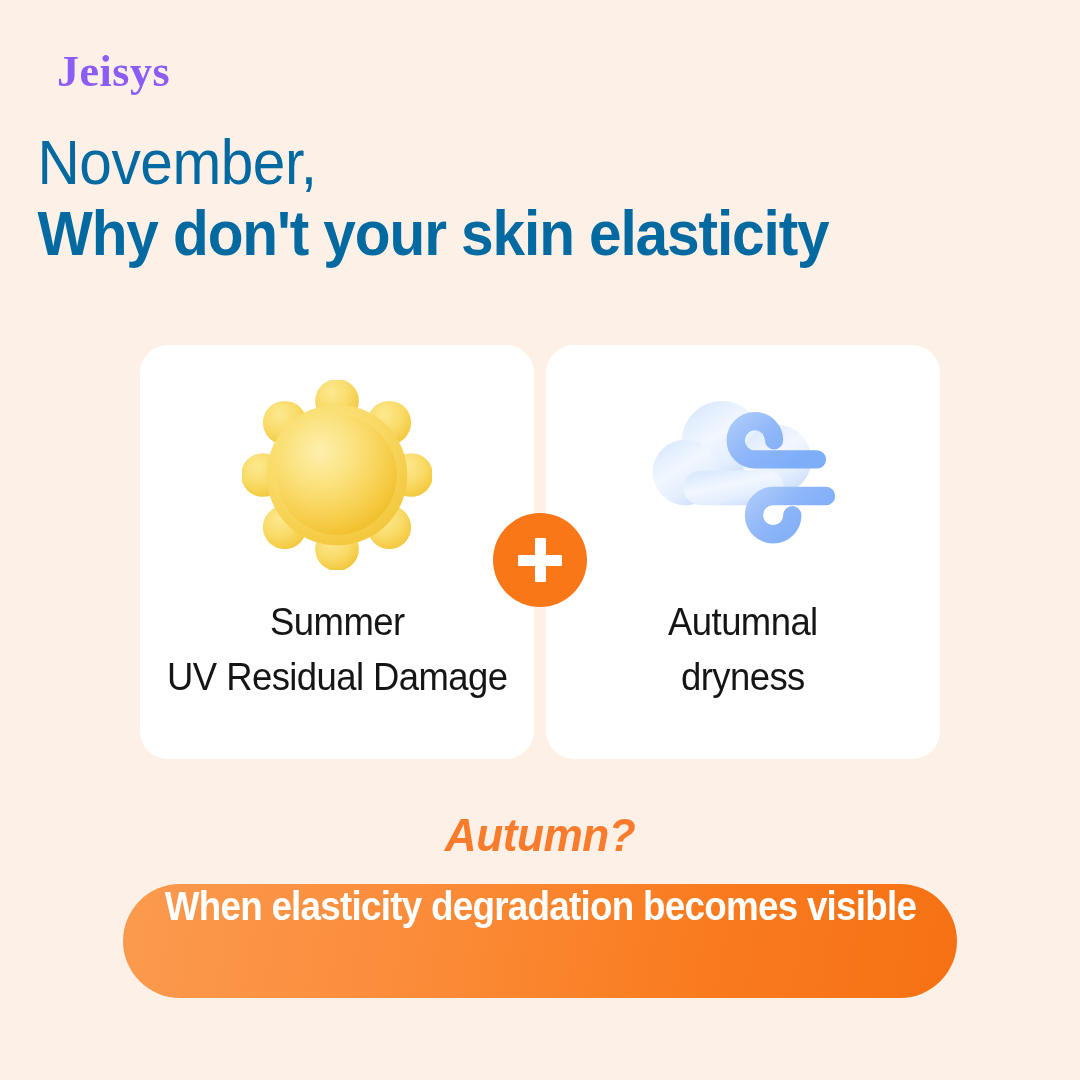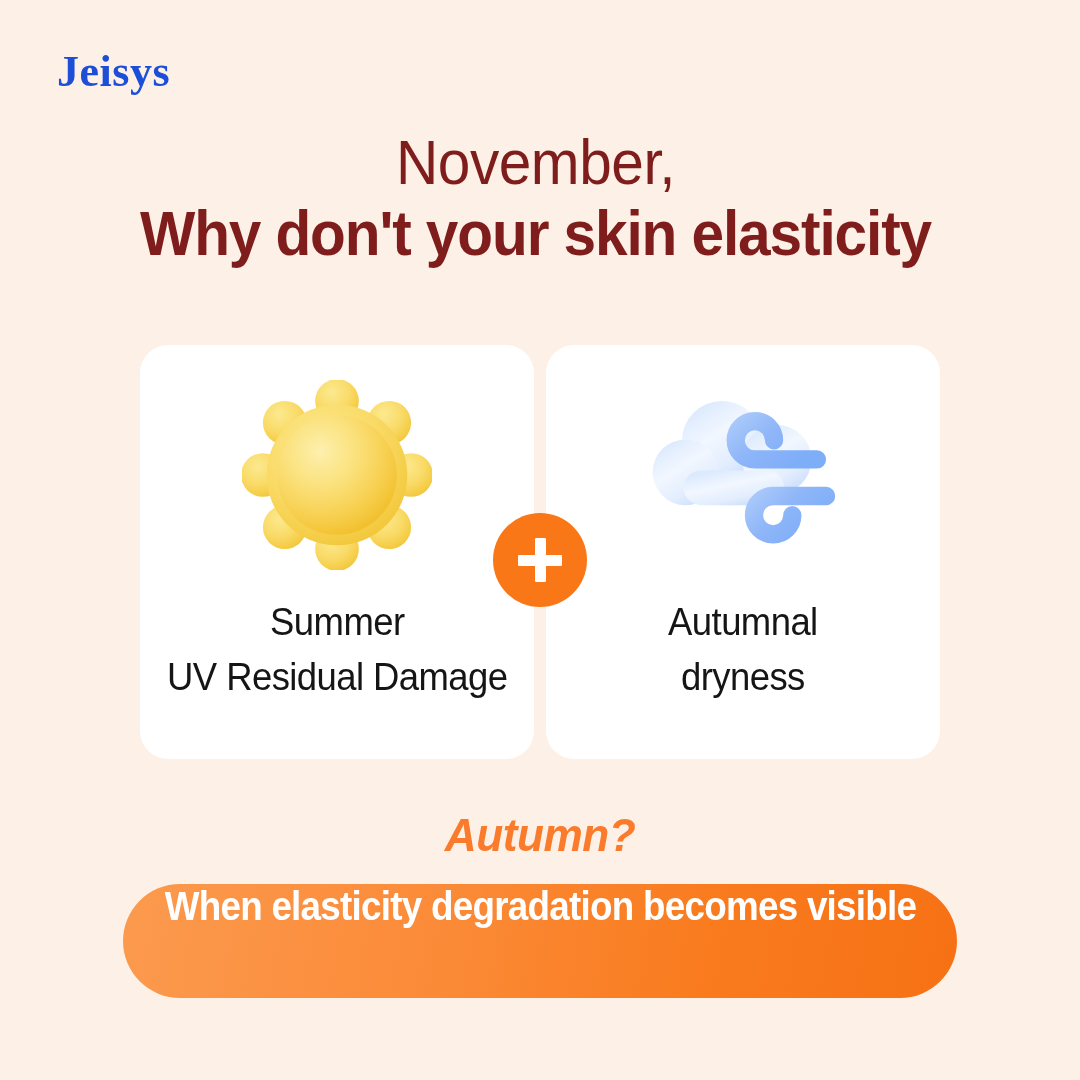--- a/index.html
+++ b/index.html
@@ -13,30 +13,29 @@
   }
 
   
   .logo {
     position: absolute;
     left: 57px; top: 50px;
     font-family: "Liberation Serif", serif;
     font-weight: 700;
     font-size: 44px;
     letter-spacing: 0.5px;
-    color: #1d4ed8;
+    color: #8b5cf6;
     line-height: 1;
   }
 
   
   .heading {
     position: absolute;
     left: 0; right: 9px; top: 128px;
-    text-align: center;
-    color: #7f1d1d;
+    color: #0369a1;
   }
   .heading .line1 {
     display: block;
     font-size: 63px;
     font-weight: 400;
     line-height: 1.08;
     letter-spacing: -0.5px;
     transform: scaleX(0.93);
   }
   .heading .line2 {

